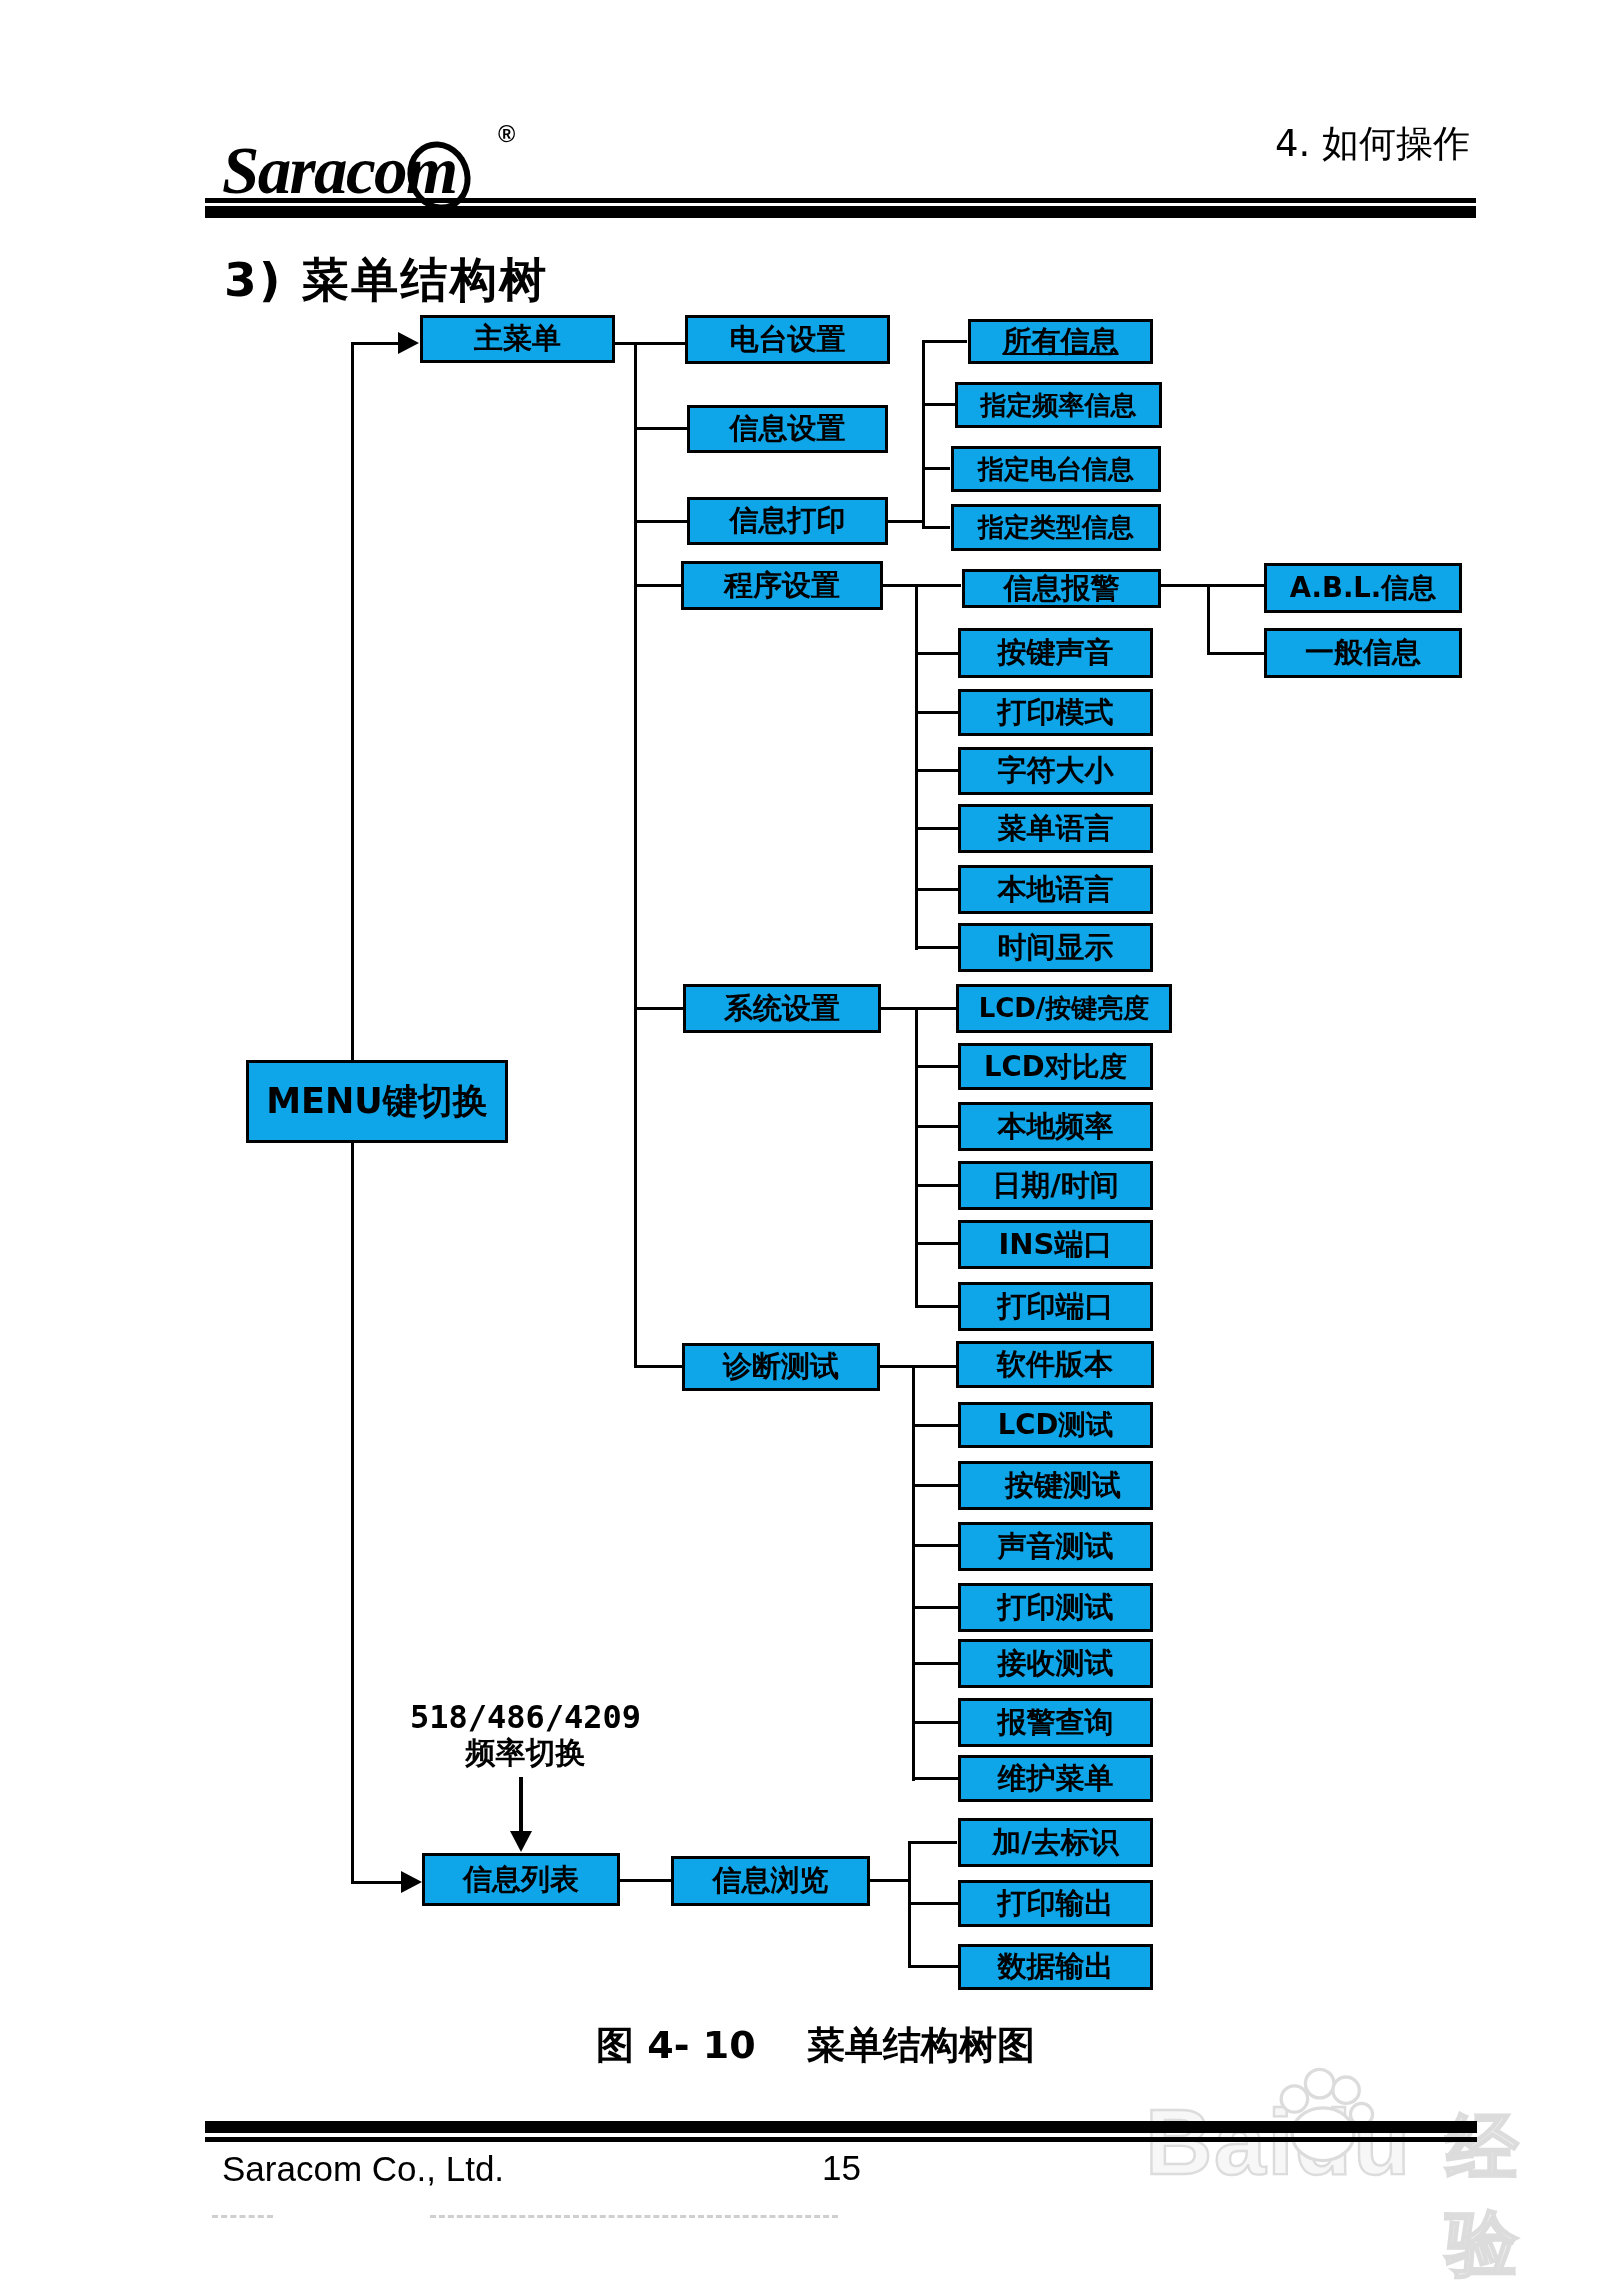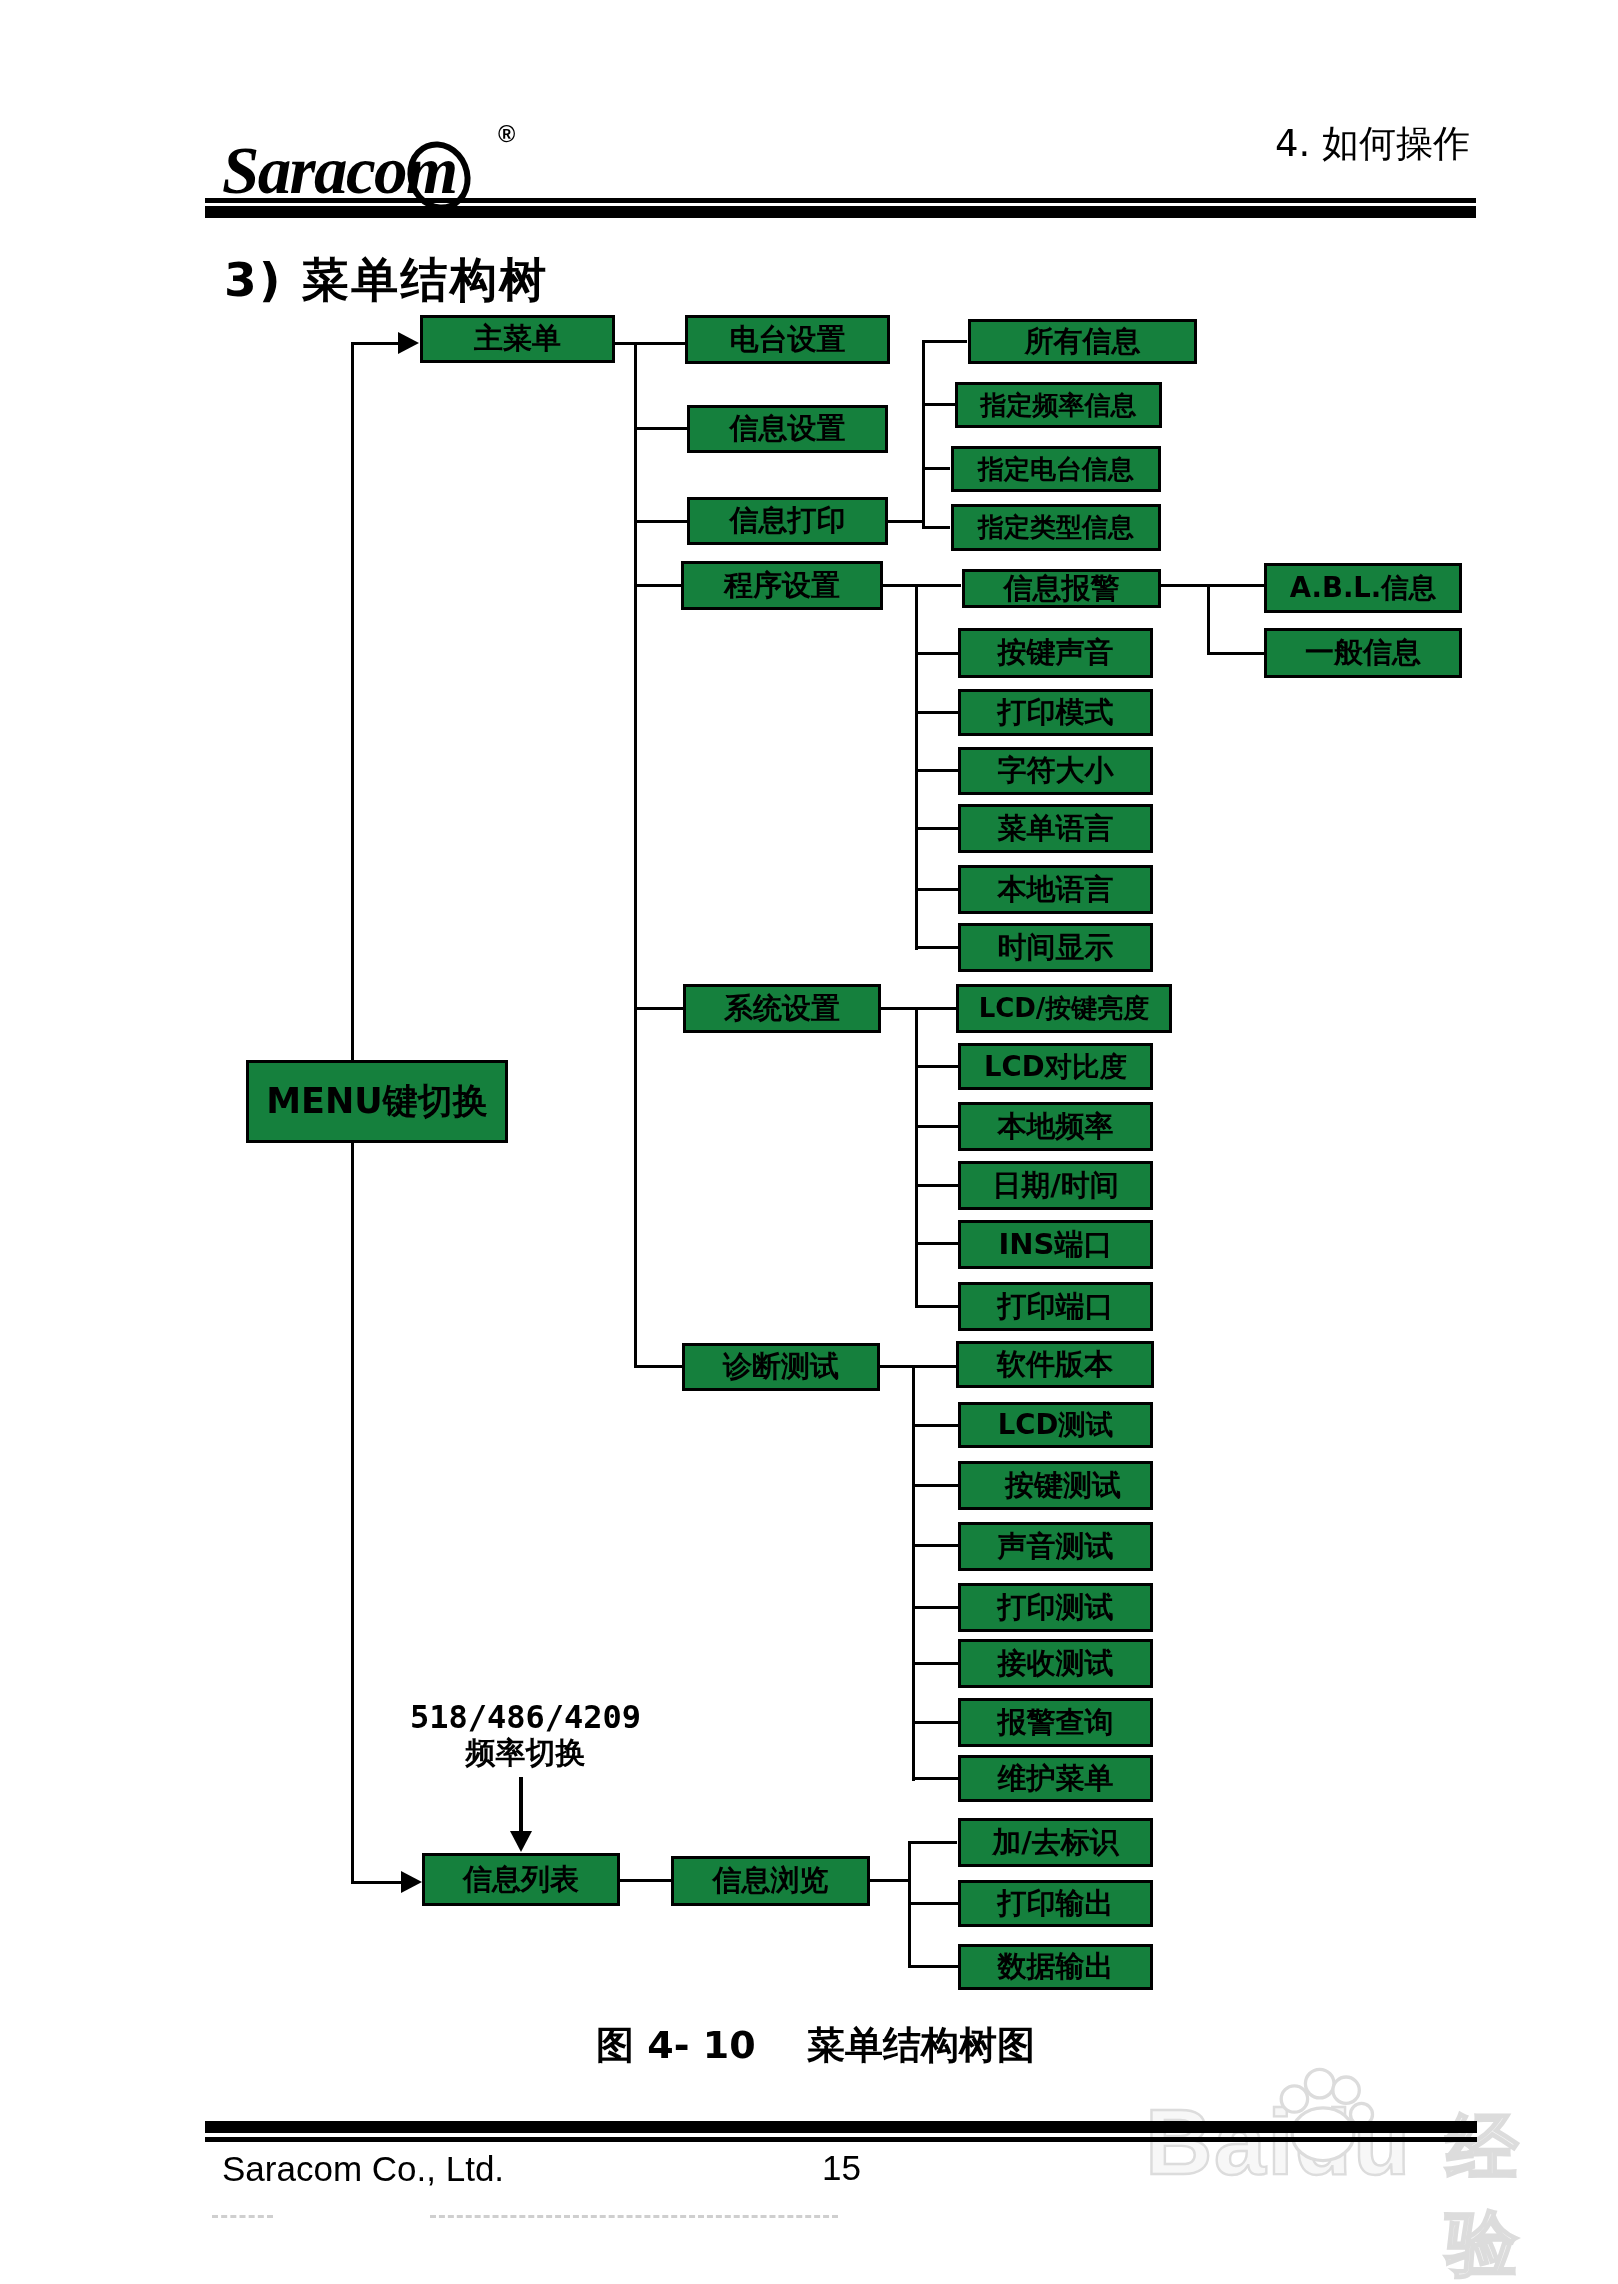--- a/index.html
+++ b/index.html
@@ -1,20 +1,20 @@
 <!DOCTYPE html>
 <html style="font-size:12.5px"><head>
 <meta charset="utf-8">
 <style>
   html,body{margin:0;padding:0;background:#9a9a9a;}
   #page{position:relative;width:1619px;height:2284px;background:#ffffff;overflow:hidden;
         font-family:"Liberation Sans",sans-serif;color:#000;}
   
   .hline,.vline{position:absolute;background:#000;}
-  .box{position:absolute;box-sizing:border-box;border:3.1px solid #000;background:#15803d;
+  .box{position:absolute;box-sizing:border-box;border:3.1px solid #000;background:#0ea5e9;
        display:flex;align-items:center;justify-content:center;
        font-family:"DejaVu Sans",sans-serif;font-weight:bold;font-size:29px;
        white-space:nowrap;z-index:3;}
   .box.small{font-size:26px;}
   .box.heavy{border-width:3.9px;}
   .arrow-right{position:absolute;width:0;height:0;
        border-top:11.8px solid transparent;border-bottom:11.8px solid transparent;
        border-left:21px solid #000;z-index:3;}
   .arrow-down{position:absolute;width:0;height:0;
        border-left:11.8px solid transparent;border-right:11.8px solid transparent;
@@ -134,21 +134,21 @@
   <div class="box heavy" style="left:420px;top:315px;width:195px;height:48px;">主菜单</div>
   <div class="box" style="left:246px;top:1060px;width:262px;height:83px;font-size:35px;">MENU键切换</div>
 
   <div class="box heavy" style="left:685px;top:315px;width:205px;height:49px;">电台设置</div>
   <div class="box heavy" style="left:687px;top:405px;width:201px;height:48px;">信息设置</div>
   <div class="box heavy" style="left:687px;top:497px;width:201px;height:48px;">信息打印</div>
   <div class="box heavy" style="left:681px;top:561px;width:202px;height:49px;">程序设置</div>
   <div class="box heavy" style="left:683px;top:984px;width:198px;height:49px;">系统设置</div>
   <div class="box heavy" style="left:682px;top:1343px;width:198px;height:48px;">诊断测试</div>
 
-  <div class="box" style="left:968px;top:319px;width:229px;height:45px;">所有信息</div>
+  <div class="box" style="left:968px;top:319px;width:185px;height:45px;text-decoration:underline;">所有信息</div>
   <div class="box small" style="left:955px;top:382px;width:207px;height:46px;">指定频率信息</div>
   <div class="box small" style="left:951px;top:446px;width:210px;height:46px;">指定电台信息</div>
   <div class="box small" style="left:951px;top:504px;width:210px;height:47px;">指定类型信息</div>
   <div class="box heavy" style="left:962px;top:569px;width:199px;height:39px;">信息报警</div>
   <div class="box" style="left:958px;top:628px;width:195px;height:50px;">按键声音</div>
   <div class="box" style="left:958px;top:689px;width:195px;height:47px;">打印模式</div>
   <div class="box" style="left:958px;top:747px;width:195px;height:48px;">字符大小</div>
   <div class="box" style="left:958px;top:804px;width:195px;height:49px;">菜单语言</div>
   <div class="box" style="left:958px;top:865px;width:195px;height:49px;">本地语言</div>
   <div class="box" style="left:958px;top:923px;width:195px;height:49px;">时间显示</div>

